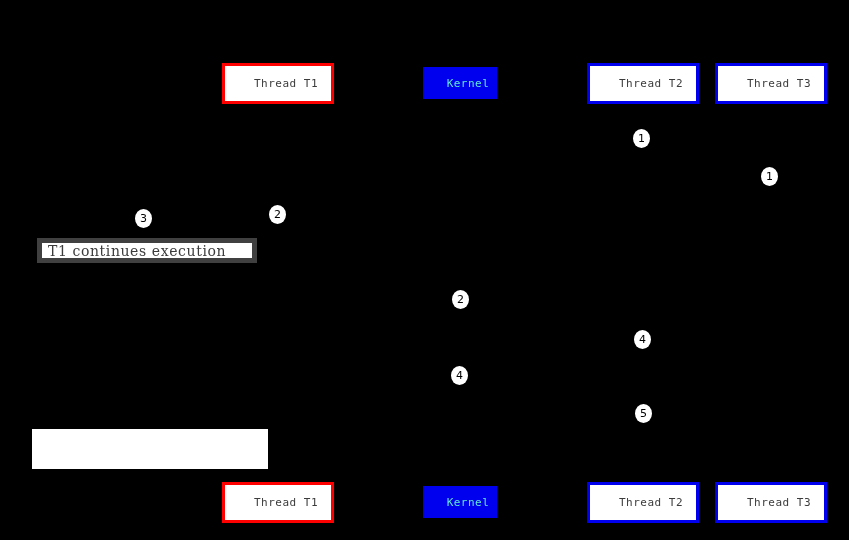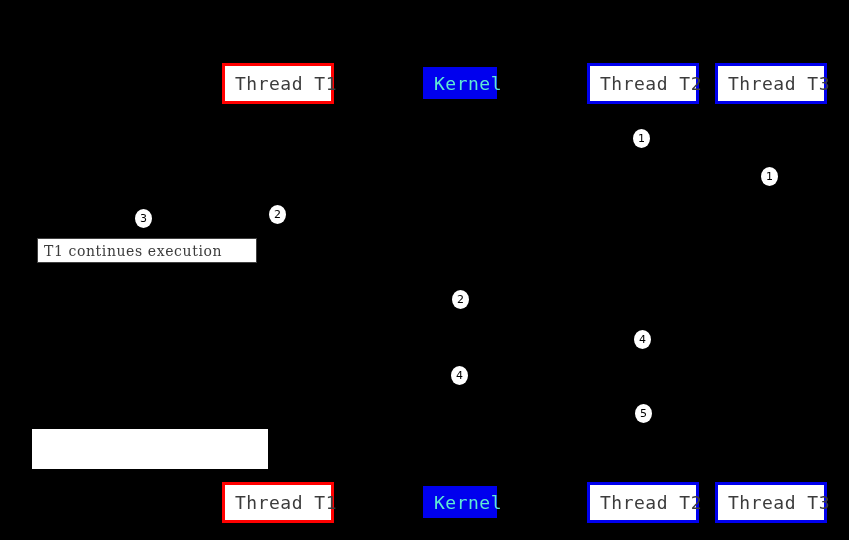--- a/index.html
+++ b/index.html
@@ -18,21 +18,21 @@
   }
 
   
   .lifeline-box {
     position: absolute;
     box-sizing: border-box;
     display: flex;
     align-items: center;
     justify-content: center;
     font-family: "DejaVu Sans Mono", "Liberation Mono", monospace;
-    font-size: 18px;
+    font-size: 11px;
     letter-spacing: 0.5px;
     white-space: nowrap;
     padding-left: 16px;
   }
   .lifeline-box.outline {
     background: #ffffff;
     color: #3c3c3c;
     border-width: 3px;
     border-style: solid;
   }
@@ -85,21 +85,21 @@
     line-height: 19px;
     text-align: center;
     font-weight: 400;
   }
 
   
   .note-box {
     position: absolute;
     box-sizing: border-box;
     background: #ffffff;
-    border: 1px solid #404040;
+    border: 5px solid #404040;
     color: #3c3c3c;
     font-family: "DejaVu Serif", "Liberation Serif", serif;
     font-size: 14px;
     display: flex;
     align-items: center;
     padding-left: 6px;
     white-space: nowrap;
     letter-spacing: 0.6px;
   }
   .blank-box {

